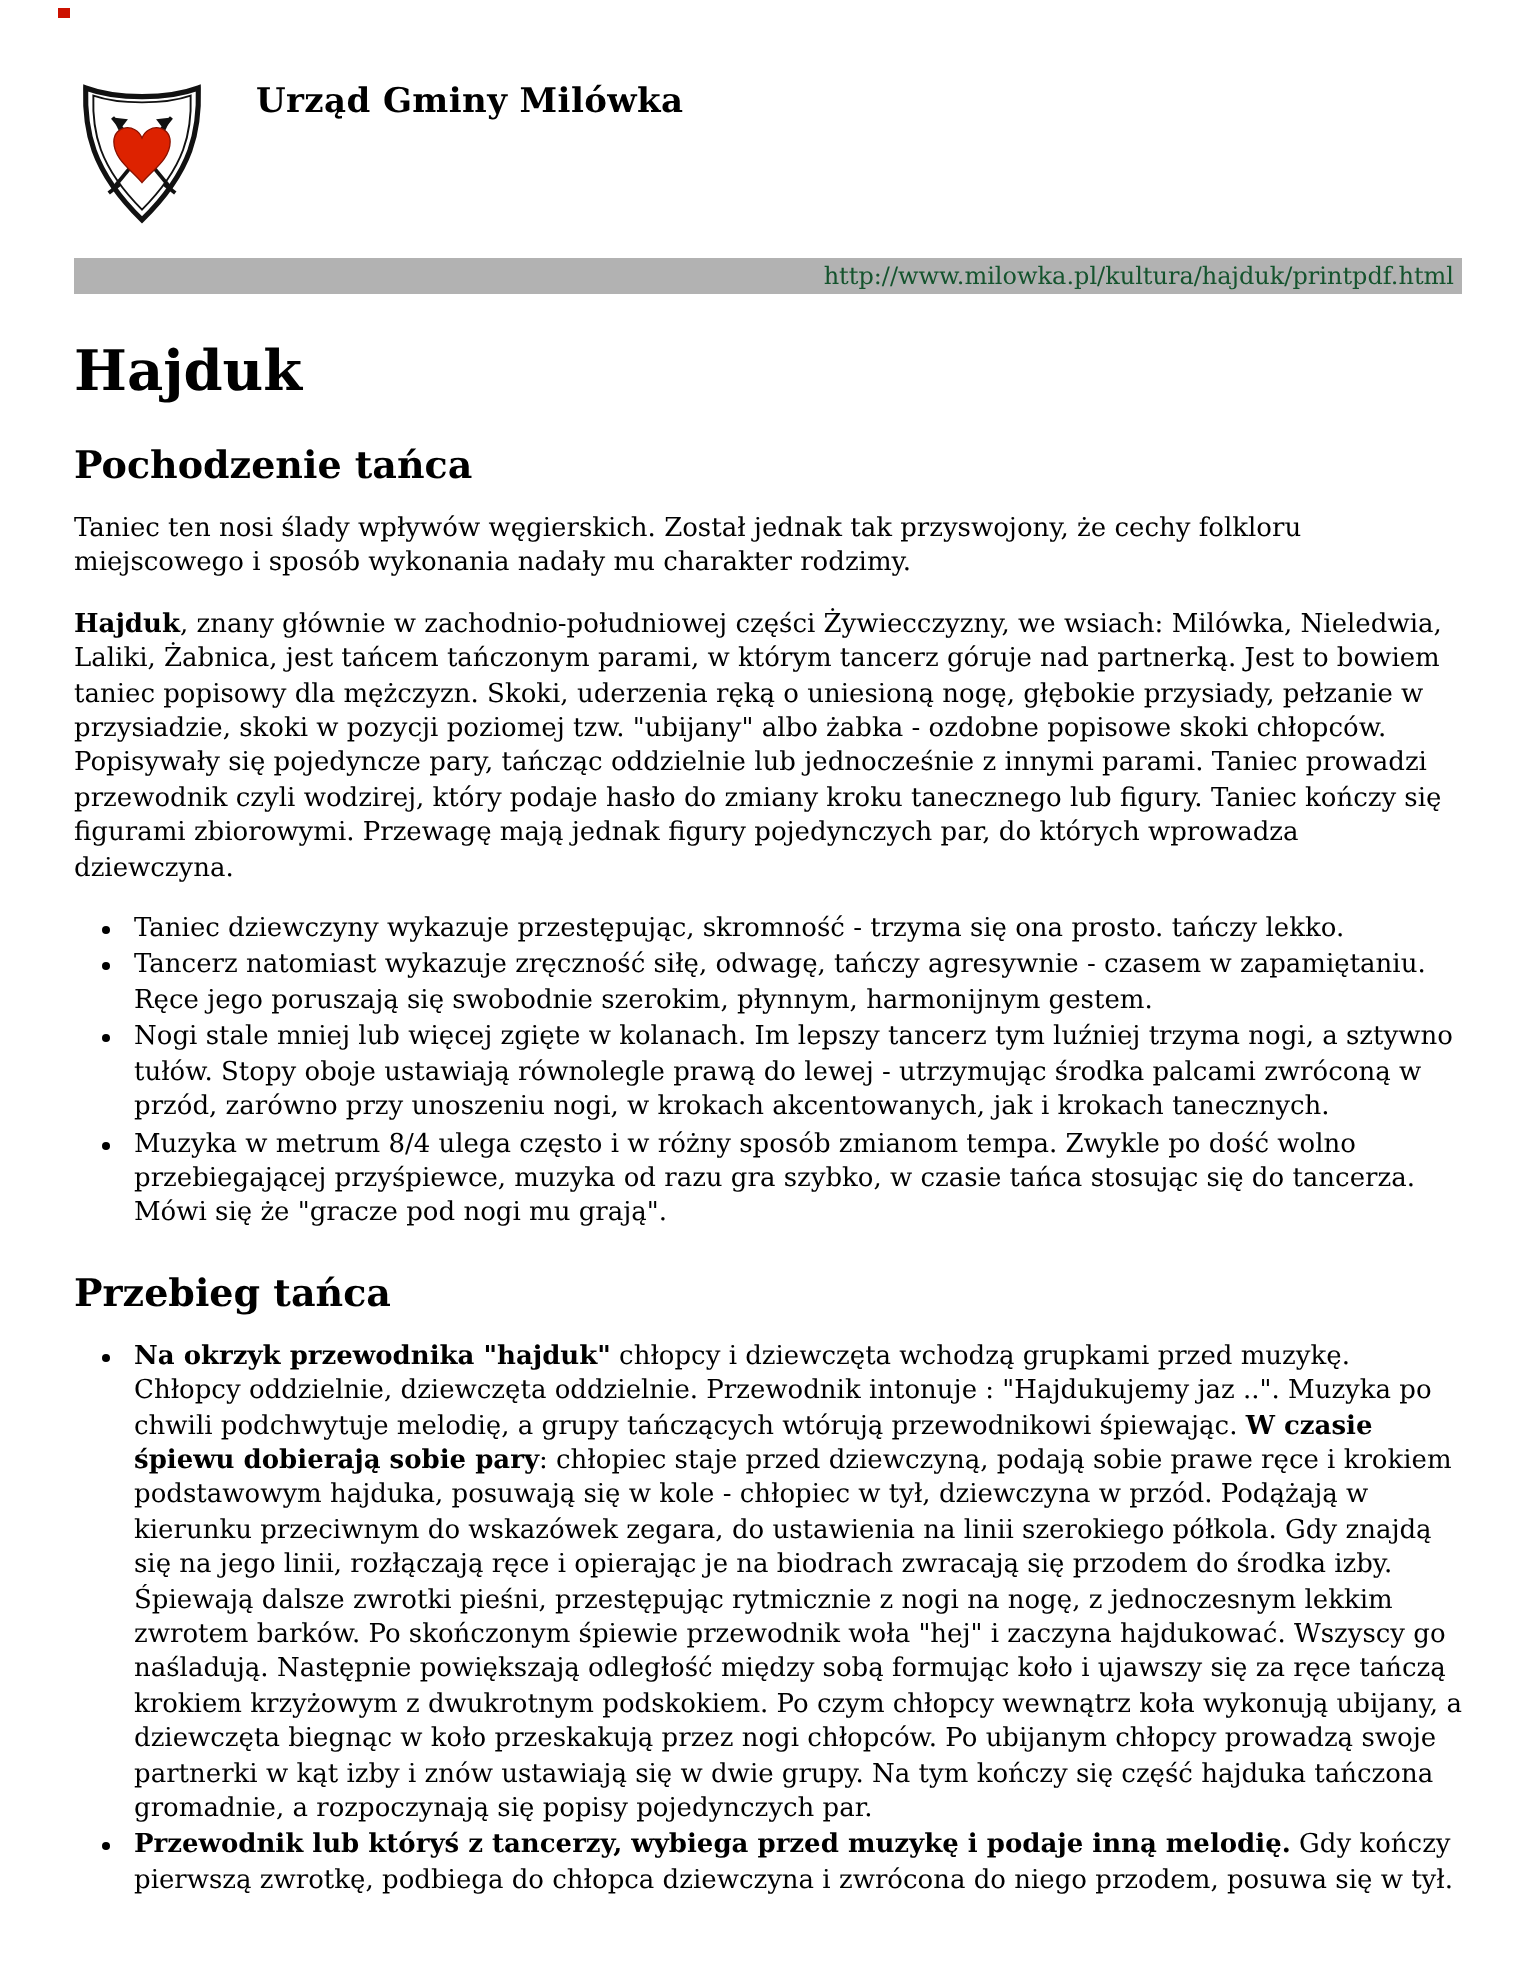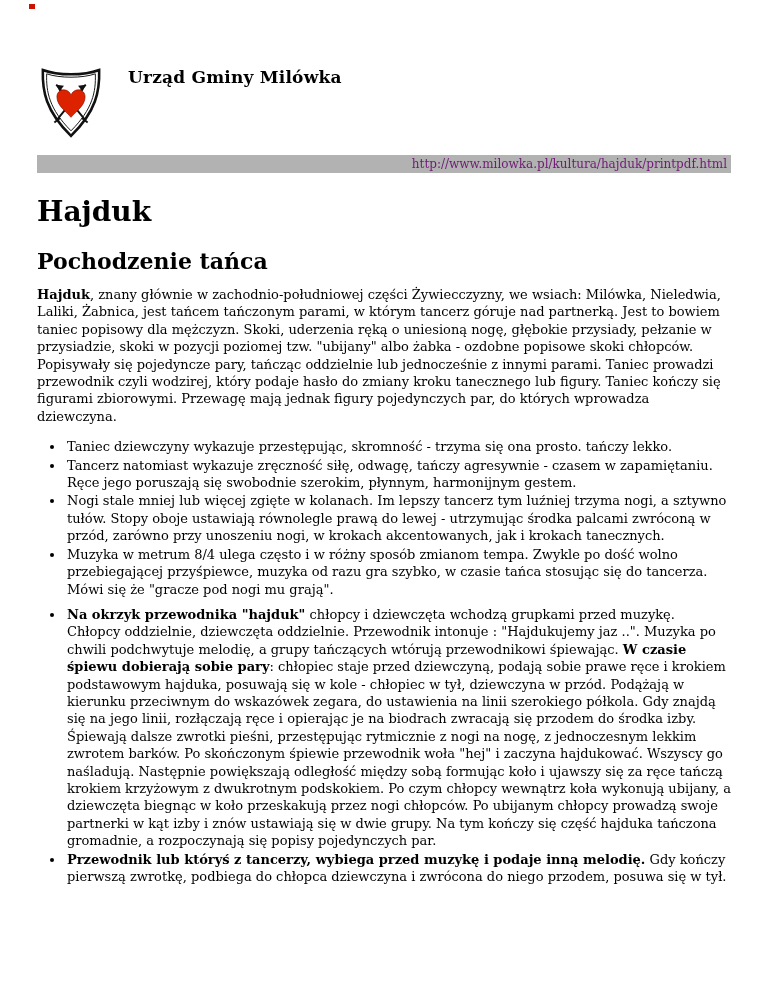--- a/index.html
+++ b/index.html
@@ -2,29 +2,29 @@
 <html lang="pl"><head>
 <meta charset="utf-8">
 <title>Hajduk</title>
 <style>
   * { box-sizing: border-box; }
   html, body { margin: 0; padding: 0; background: #ffffff; }
   body { width: 768px; font-family: "DejaVu Serif", "Liberation Serif", serif; color: #000; }
   .page { position: relative; width: 768px; min-height: 994px; padding: 0 37px 28px 37px; overflow: hidden; }
   .corner-dot { position: absolute; left: 29px; top: 4px; width: 6px; height: 5px; background: #cc1100; }
 
-  .header { display: flex; align-items: flex-start; padding-top: 64px; }
+  .header { display: flex; align-items: flex-start; padding-top: 38px; }
   .logo { width: 64px; height: 76px; margin-left: 2px; flex: 0 0 auto; }
   .site-title { font-weight: bold; font-size: 17px; margin-left: 25px; margin-top: 3px; letter-spacing: 0.2px; }
 
   .url-bar { margin-top: 15px; background: #b2b2b2; height: 18px; display: flex; align-items: center;
-             justify-content: flex-end; padding-right: 4px; font-size: 12px; color: #701a75; }
+             justify-content: flex-end; padding-right: 4px; font-size: 12px; color: #14532d; }
 
   h1 { font-size: 28px; font-weight: bold; margin: 22px 0 4px 0; }
-  h2 { font-size: 22px; font-weight: bold; margin: 20px 0 12px 0; }
+  h2 { font-size: 19px; font-weight: bold; margin: 20px 0 12px 0; }
 
   p, li { font-size: 13px; line-height: 1.34; }
   p { margin: 0 0 13px 0; }
   ul { margin: 0 0 8px 0; padding-left: 28px; }
   li { margin: 0 0 1px 0; padding-left: 2px; }
   b { font-weight: bold; }
 </style>
 </head>
 <body>
 
@@ -52,29 +52,31 @@
   </header>
 
   <div class="url-bar">
     <span>http://www.milowka.pl/kultura/hajduk/printpdf.html</span>
   </div>
 
   <h1>Hajduk</h1>
 
   <h2>Pochodzenie tańca</h2>
 
+  <p>Taniec ten nosi ślady wpływów węgierskich. Został jednak tak przyswojony, że cechy folkloru miejscowego i sposób wykonania nadały mu charakter rodzimy.</p>
 
   <p><b>Hajduk</b><span>, znany głównie w zachodnio-południowej części Żywiecczyzny, we wsiach: Milówka, Nieledwia, Laliki, Żabnica, jest tańcem tańczonym parami, w którym tancerz góruje nad partnerką. Jest to bowiem taniec popisowy dla mężczyzn. Skoki, uderzenia ręką o uniesioną nogę, głębokie przysiady, pełzanie w przysiadzie, skoki w pozycji poziomej tzw. "ubijany" albo żabka - ozdobne popisowe skoki chłopców. Popisywały się pojedyncze pary, tańcząc oddzielnie lub jednocześnie z innymi parami. Taniec prowadzi przewodnik czyli wodzirej, który podaje hasło do zmiany kroku tanecznego lub figury. Taniec kończy się figurami zbiorowymi. Przewagę mają jednak figury pojedynczych par, do których wprowadza dziewczyna.</span></p>
 
   <ul>
     <li>Taniec dziewczyny wykazuje przestępując, skromność - trzyma się ona prosto. tańczy lekko.</li>
     <li>Tancerz natomiast wykazuje zręczność siłę, odwagę, tańczy agresywnie - czasem w zapamiętaniu. Ręce jego poruszają się swobodnie szerokim, płynnym, harmonijnym gestem.</li>
     <li>Nogi stale mniej lub więcej zgięte w kolanach. Im lepszy tancerz tym luźniej trzyma nogi, a sztywno tułów. Stopy oboje ustawiają równolegle prawą do lewej - utrzymując środka palcami zwróconą w przód, zarówno przy unoszeniu nogi, w krokach akcentowanych, jak i krokach tanecznych.</li>
     <li>Muzyka w metrum 8/4 ulega często i w różny sposób zmianom tempa. Zwykle po dość wolno przebiegającej przyśpiewce, muzyka od razu gra szybko, w czasie tańca stosując się do tancerza. Mówi się że "gracze pod nogi mu grają".</li>
   </ul>
 
+  <h2>Przebieg tańca</h2>
 
   <ul>
     <li><b>Na okrzyk przewodnika "hajduk"</b><span> chłopcy i dziewczęta wchodzą grupkami przed muzykę. Chłopcy oddzielnie, dziewczęta oddzielnie. Przewodnik intonuje : "Hajdukujemy jaz ..". Muzyka po chwili podchwytuje melodię, a grupy tańczących wtórują przewodnikowi śpiewając. </span><b>W czasie śpiewu dobierają sobie pary</b><span>: chłopiec staje przed dziewczyną, podają sobie prawe ręce i krokiem podstawowym hajduka, posuwają się w kole - chłopiec w tył, dziewczyna w przód. Podążają w kierunku przeciwnym do wskazówek zegara, do ustawienia na linii szerokiego półkola. Gdy znajdą się na jego linii, rozłączają ręce i opierając je na biodrach zwracają się przodem do środka izby. Śpiewają dalsze zwrotki pieśni, przestępując rytmicznie z nogi na nogę, z jednoczesnym lekkim zwrotem barków. Po skończonym śpiewie przewodnik woła "hej" i zaczyna hajdukować. Wszyscy go naśladują. Następnie powiększają odległość między sobą formując koło i ujawszy się za ręce tańczą krokiem krzyżowym z dwukrotnym podskokiem. Po czym chłopcy wewnątrz koła wykonują ubijany, a dziewczęta biegnąc w koło przeskakują przez nogi chłopców. Po ubijanym chłopcy prowadzą swoje partnerki w kąt izby i znów ustawiają się w dwie grupy. Na tym kończy się część hajduka tańczona gromadnie, a rozpoczynają się popisy pojedynczych par.</span></li>
     <li><b>Przewodnik lub któryś z tancerzy, wybiega przed muzykę i podaje inną melodię.</b><span> Gdy kończy pierwszą zwrotkę, podbiega do chłopca dziewczyna i zwrócona do niego przodem, posuwa się w tył.</span></li>
   </ul>
 
 </div>
 
 </body></html>

